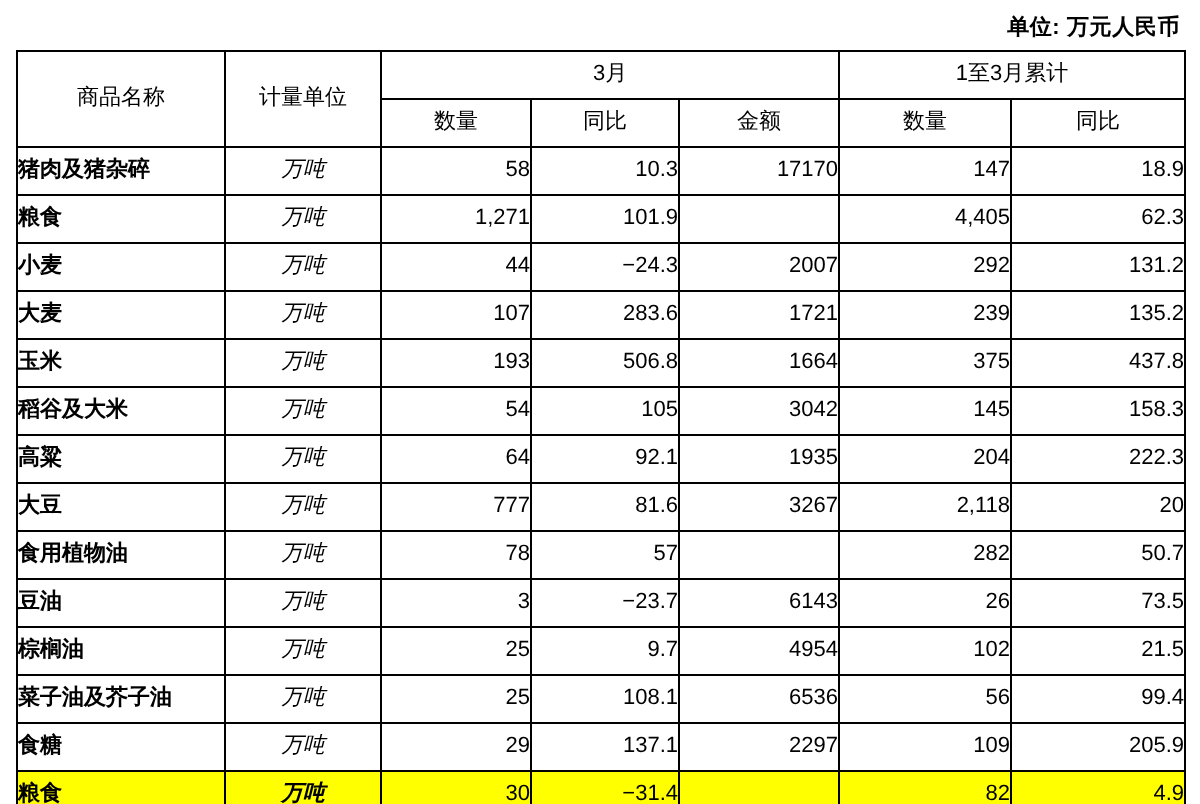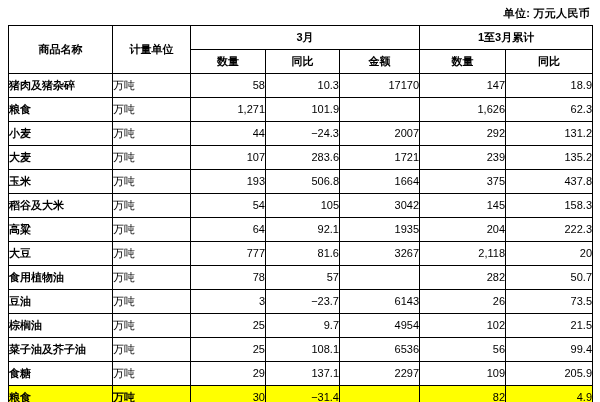--- a/index.html
+++ b/index.html
@@ -37,28 +37,30 @@
   table.data th, table.data td {
     border: 1px solid #000000;
     font-size: 11px;
     padding: 0;
     height: 23px;
     line-height: 23px;
     overflow: hidden;
     white-space: nowrap;
   }
   th {
-    font-weight: bold;
+    font-weight: normal;
     text-align: center;
   }
   .c-name {
     text-align: left;
     font-weight: bold;
   }
   .c-unit {
+    text-align: center;
+    font-style: italic;
   }
   .num {
     text-align: right;
     padding-right: 6px;
   }
   .hl {
     background: #ffff00;
   }
   .hl .c-name, .hl .c-unit {
     font-weight: bold;
@@ -111,21 +113,21 @@
           <td class="num">17170</td>
           <td class="num">147</td>
           <td class="num">18.9</td>
         </tr>
         <tr>
           <td class="c-name">粮食</td>
           <td class="c-unit">万吨</td>
           <td class="num">1,271</td>
           <td class="num">101.9</td>
           <td class="num"></td>
-          <td class="num">1,626</td>
+          <td class="num">4,405</td>
           <td class="num">62.3</td>
         </tr>
         <tr>
           <td class="c-name">小麦</td>
           <td class="c-unit">万吨</td>
           <td class="num">44</td>
           <td class="num">−24.3</td>
           <td class="num">2007</td>
           <td class="num">292</td>
           <td class="num">131.2</td>

